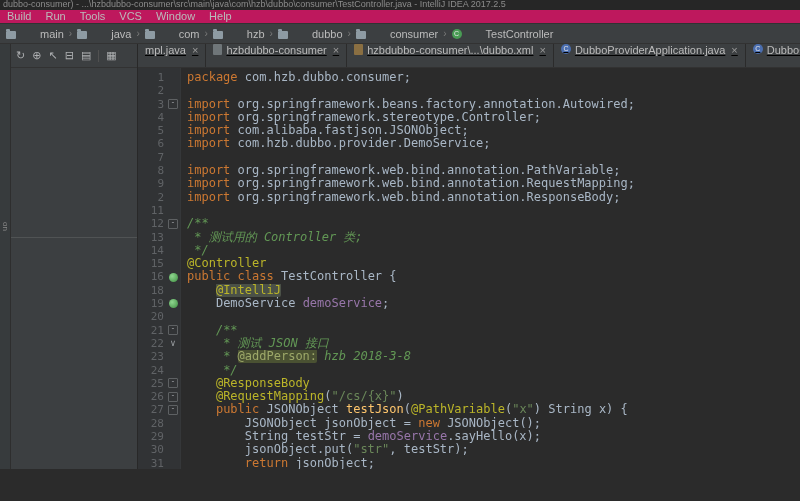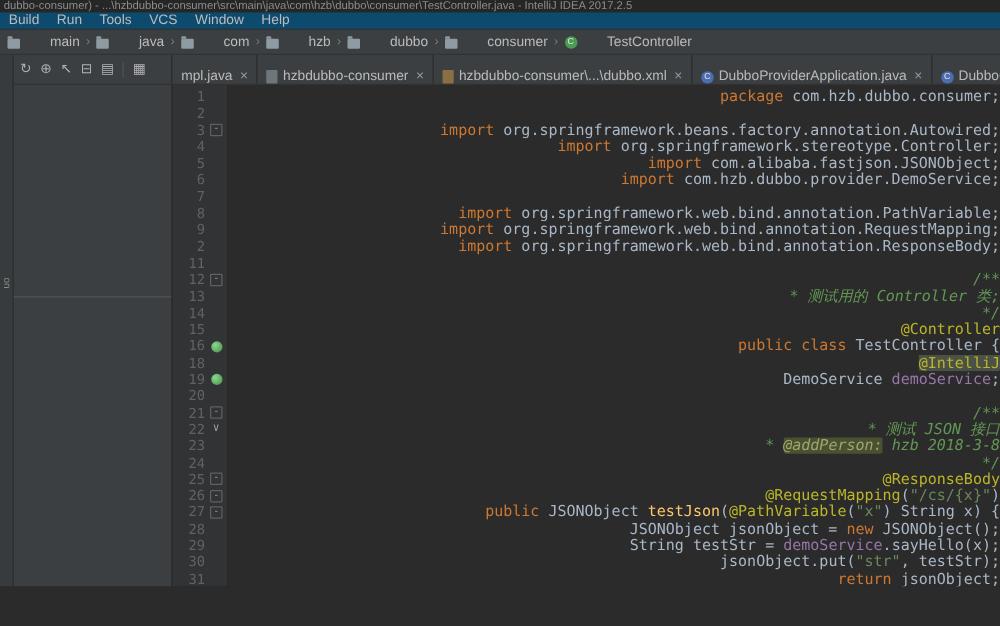--- a/index.html
+++ b/index.html
@@ -3,21 +3,21 @@
 <meta charset="utf-8">
 <style>
   html,body{margin:0;padding:0;background:#2B2B2B;}
   body{width:800px;height:501px;overflow:hidden;font-family:"Liberation Sans",sans-serif;-webkit-font-smoothing:antialiased;}
   .app{width:800px;height:469px;display:flex;flex-direction:column;background:#2B2B2B;}
 
   
   .titlebar{height:10px;background:#262626;color:#8C8C8C;font-size:9px;line-height:9px;padding-left:3px;overflow:hidden;white-space:nowrap;flex:0 0 auto;}
 
   
-  .menubar{height:14px;background:#0c4a6e;display:flex;align-items:center;flex:0 0 auto;border-bottom:1px solid #323232;box-sizing:border-box;}
+  .menubar{height:14px;background:#be185d;display:flex;align-items:center;flex:0 0 auto;border-bottom:1px solid #323232;box-sizing:border-box;}
   .menu-item{color:#BBBBBB;font-size:11px;line-height:13px;padding:0 7px;cursor:default;}
 
   
   .navbar{height:20px;background:#3C3F41;display:flex;align-items:center;padding-left:4px;flex:0 0 auto;border-bottom:1px solid #323232;box-sizing:border-box;}
   .crumb{display:inline-flex;align-items:center;gap:4px;padding:0 2px;}
   .crumb-label{font-size:11px;color:#BBBBBB;white-space:nowrap;padding-left:20px;}
   .bc-sep{color:#7A7A7A;font-size:10px;padding:0 3px;}
   .folder-icon{width:10px;height:8px;background:#8E9BA3;border-radius:1px;position:relative;display:inline-block;margin-top:2px;}
   .folder-icon::before{content:"";position:absolute;top:-2px;left:0;width:4px;height:2px;background:#8E9BA3;border-radius:1px 1px 0 0;}
   .class-icon{width:10px;height:10px;border-radius:50%;background:#4B6EAF;color:#E8E8E8;font-size:7px;line-height:10px;text-align:center;display:inline-block;font-family:"Liberation Sans",sans-serif;}
@@ -32,46 +32,46 @@
   .leftpanel{flex:0 0 126px;background:#3C3F41;border-right:1px solid #282828;display:flex;flex-direction:column;}
   .panel-toolbar{height:24px;display:flex;align-items:center;gap:7px;padding:0 5px;border-bottom:1px solid #323232;box-sizing:border-box;}
   .pt-icon{color:#AFB1B3;font-size:11px;line-height:11px;}
   .pt-div{width:1px;height:12px;background:#515151;}
   .panel-body{flex:1;position:relative;}
   .panel-divider{position:absolute;left:0;right:0;top:169px;height:1px;background:#505354;}
 
   
   .editorcol{flex:1;display:flex;flex-direction:column;min-width:0;}
   .tabbar{height:24px;background:#3C3F41;border-bottom:1px solid #323232;box-sizing:border-box;display:flex;align-items:stretch;overflow:hidden;flex:0 0 auto;}
-  .tab{display:flex;align-items:flex-end;gap:4px;padding:0 7px;border-right:1px solid #2B2B2B;cursor:default;}
+  .tab{display:flex;align-items:flex-start;gap:4px;padding:0 7px;border-right:1px solid #2B2B2B;cursor:default;text-decoration:underline;}
   .tab-label{font-size:11px;color:#BBBBBB;white-space:nowrap;}
   .tab-close{color:#9A9A9A;font-size:11px;margin-left:2px;}
 
   
   .editor{flex:1;background:#2B2B2B;position:relative;overflow:hidden;padding-top:3px;font-family:"DejaVu Sans Mono","DejaVu Sans",monospace;font-size:12px;line-height:13.3px;}
   .gutter-strip{position:absolute;left:0;top:0;bottom:0;width:42px;background:#313335;border-right:1px solid #353739;}
   #code-lines{position:relative;}
   .line{display:flex;height:13.3px;white-space:pre;}
   .g-num{flex:0 0 26px;text-align:right;color:#606366;font-size:11px;padding-right:1px;position:relative;}
   .g-mark{flex:0 0 16px;display:flex;align-items:center;justify-content:center;}
   .mk-fold{display:inline-block;width:8px;height:8px;border:1px solid #5E6163;border-radius:1px;color:#9B9FA3;font-size:8px;line-height:6px;text-align:center;background:#313335;}
   .mk-arrow{color:#9B9FA3;font-size:9px;line-height:9px;}
   .bean-icon{width:9px;height:9px;border-radius:50%;background:radial-gradient(circle at 35% 35%,#8FD68F,#3E8E41);display:inline-block;}
   .bookmark-icon{position:absolute;left:1px;top:2px;width:9px;height:9px;background:#5C6164;border-radius:2px;display:inline-block;}
-  .code{flex:1;padding-left:6px;overflow:hidden;text-align:right;}
+  .code{flex:1;padding-left:6px;overflow:hidden;}
 
   
   .tk-kw{color:var(--tk-kw,#CC7832);}
   .tk-pl{color:var(--tk-pl,#A9B7C6);}
   .tk-cls{color:var(--tk-cls,#A9B7C6);}
   .tk-ann{color:var(--tk-ann,#BBB529);}
   .tk-annHl{color:var(--tk-ann,#BBB529);background:var(--hl-annHl_bg,#4B5147);border-radius:2px;}
   .tk-str{color:var(--tk-str,#6A8759);}
   .tk-doc{color:var(--tk-doc,#629755);font-style:italic;}
-  .tk-docTag{color:var(--tk-docTag,#9DA869);background:var(--hl-docTag_bg,#4A5132);border-radius:2px;font-style:italic;}
+  .tk-docTag{color:var(--tk-docTag,#9DA869);background:var(--hl-docTag_bg,#4A5132);border-radius:2px;}
   .tk-fld{color:var(--tk-fld,#9876AA);}
   .tk-mth{color:var(--tk-mth,#FFC66D);}
   .tk-brHl{color:#CFD8DC;background:var(--hl-brace_bg,#3B6E4F);border-radius:2px;padding:0 1px;}
 </style>
 </head>
 <body>
 
 <div class="app">
   <div class="titlebar">
     <span>dubbo-consumer) - ...\hzbdubbo-consumer\src\main\java\com\hzb\dubbo\consumer\TestController.java - IntelliJ IDEA 2017.2.5</span>

